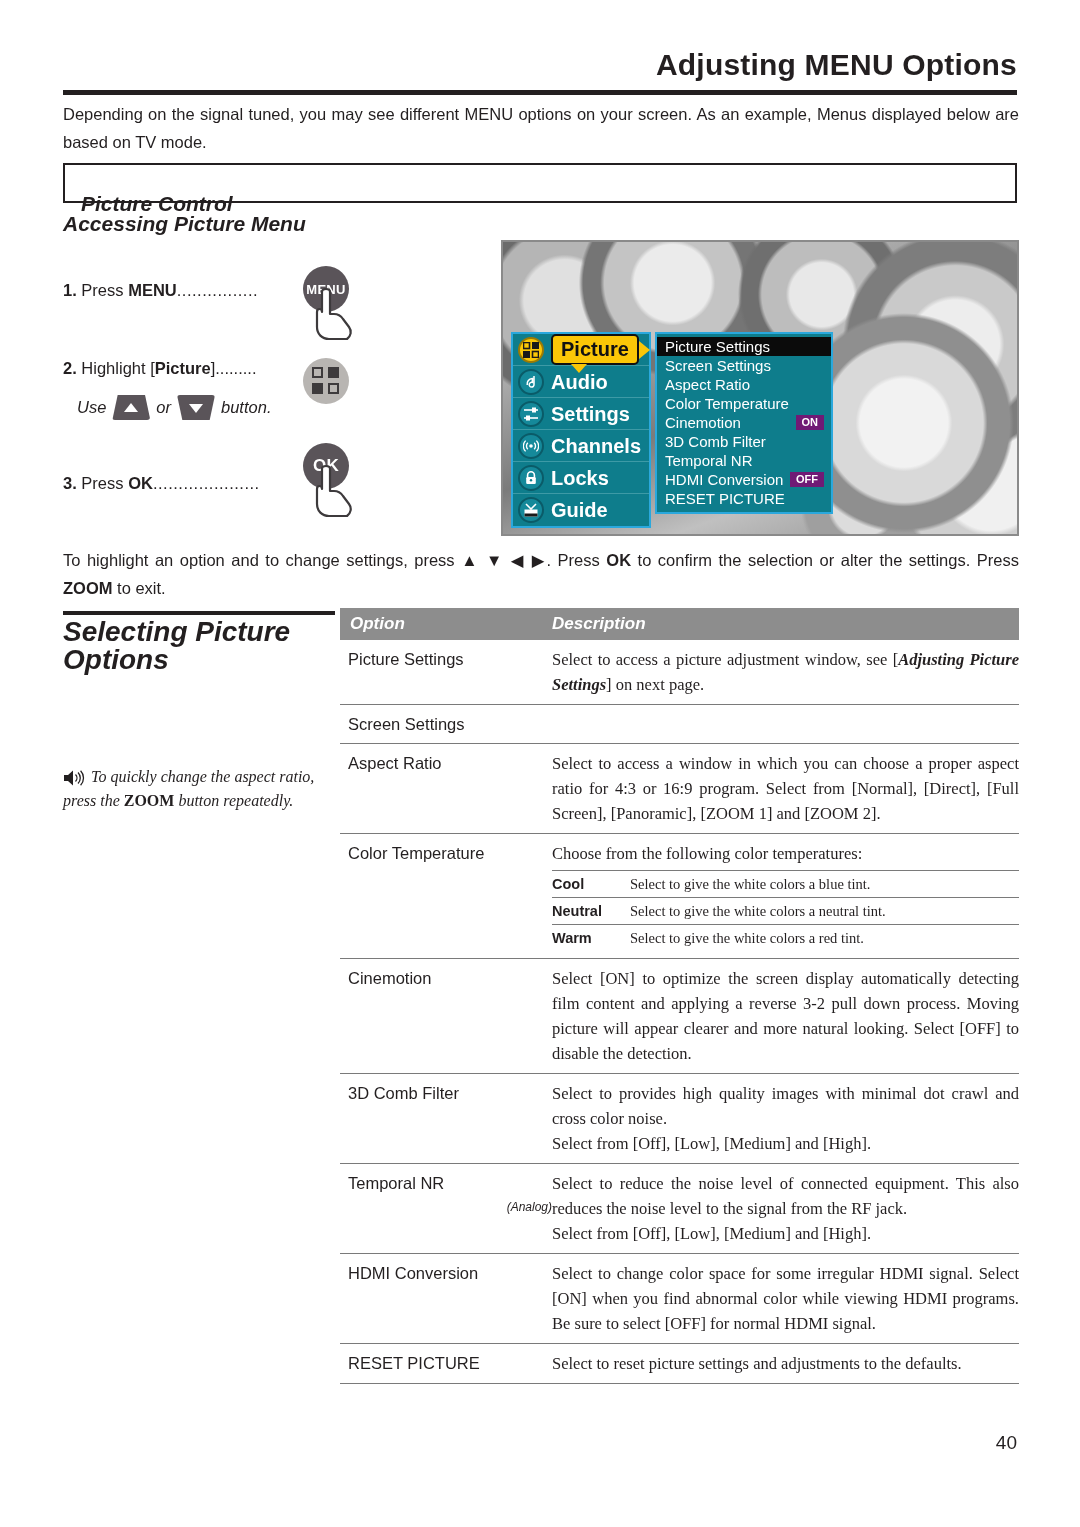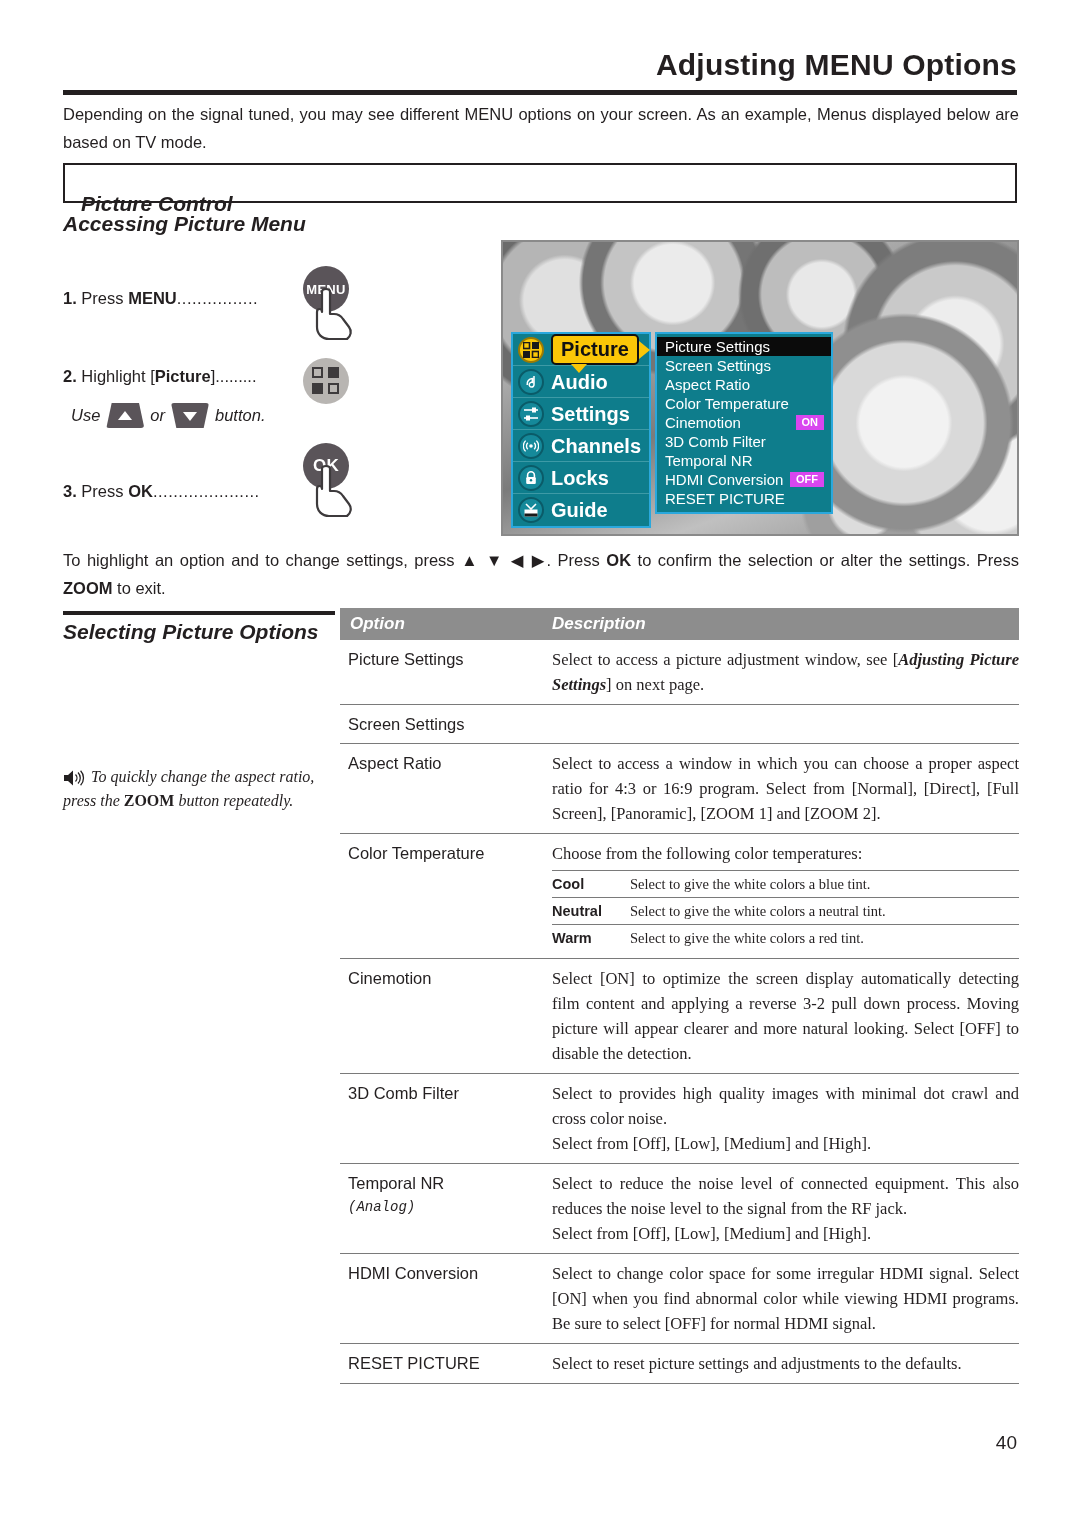--- a/index.html
+++ b/index.html
@@ -53,21 +53,21 @@
 
   
   .steps { position:absolute; left:63px; top:275px; width:300px; }
   .step-line { font-size:16.5px; line-height:22px; white-space:nowrap; }
   .step-num { font-weight:bold; }
   .b { font-weight:bold; }
   .dots { letter-spacing:.5px; }
   .use-line {
     font-size:16.5px; font-style:italic;
     display:flex; align-items:center; gap:6px;
-    margin-top:16px; margin-left:8px;
+    margin-top:16px; margin-left:14px;
   }
 
   
   .trapkey {
     width:38px; height:25px; background:#5a5459;
     clip-path: polygon(14% 0%, 86% 0%, 100% 100%, 0% 100%);
     border-radius:3px;
     display:flex; align-items:center; justify-content:center;
   }
   .trapkey.down { clip-path: polygon(0% 0%, 100% 0%, 86% 100%, 14% 100%); }
@@ -158,38 +158,38 @@
   }
   .osd-row {
     height:19px; display:flex; align-items:center;
     padding-left:8px; padding-right:6px;
     color:#ffffff; font-size:15px; line-height:19px;
     position:relative;
   }
   .osd-row.sel { background:#0b0b0b; }
   .osd-badge {
     position:absolute; right:7px; top:2px;
-    background:#d946ef; color:#ffffff;
+    background:#701a75; color:#ffffff;
     font-size:11px; font-weight:bold;
     padding:1px 6px 1px 6px; line-height:13px;
   }
 
   
   .para2 {
     position:absolute; left:63px; top:546px; width:956px;
     font-size:16.5px; line-height:28px; text-align:justify;
   }
 
   
   .sel-rule {
     position:absolute; left:63px; top:611px; width:272px; height:4px; background:#231f20;
   }
   .h-select {
     position:absolute; left:63px; top:618px; width:290px;
-    font-size:21px; font-style:italic; font-weight:bold; line-height:28px;
+    font-size:28px; font-style:italic; font-weight:bold; line-height:28px;
   }
   .note {
     position:absolute; left:63px; top:765px; width:285px;
     font-family:"Liberation Serif", serif;
     font-size:16px; font-style:italic; line-height:24px;
   }
   .note .spk {
     float:left; margin-right:6px; margin-top:3px;
   }
 
@@ -206,21 +206,21 @@
     display:flex; border-bottom:1.5px solid #7a7a7a;
     padding-top:7px; padding-bottom:7px;
   }
   .tbl-row:last-child { border-bottom:1.5px solid #7a7a7a; }
   .opt-name {
     width:212px; flex:0 0 212px; padding-left:8px;
     font-family:"Liberation Sans", sans-serif;
     font-size:16.5px; line-height:24px;
   }
   .opt-sub {
-    font-family:Liberation Mono, monospace; font-style:italic; font-size:14px;
+    font-family:Liberation Sans, sans-serif; font-style:italic; font-size:12px;text-align:right;
   }
   .opt-desc {
     flex:1 1 auto;
     font-family:"Liberation Serif", serif;
     font-size:16.5px; line-height:25px; text-align:justify;
   }
   .opt-desc .bi { font-weight:bold; font-style:italic; }
   .nj { text-align:left; }
 
   .subtbl { margin-top:4px; width:100%; }
@@ -256,21 +256,21 @@
   <div class="intro">Depending on the signal tuned, you may see different MENU options on your screen. As an example, Menus displayed below are based on TV mode.</div>
 
   <div class="pc-box">
     <span class="label">Picture Control</span>
   </div>
 
   <div class="h-access">Accessing Picture Menu</div>
 
   <div class="steps">
 
-    <div class="step-line" style="margin-top:12px;">
+    <div class="step-line" style="margin-top:4px;">
       <span class="step-num">1.</span>
       <span>Press</span>
       <span class="b">MENU</span><span class="dots">................</span>
     </div>
 
     <div class="step-line" style="margin-top:56px;">
       <span class="step-num">2.</span>
       <span>Highlight [</span><span class="b">Picture</span><span>].........</span>
     </div>
 

